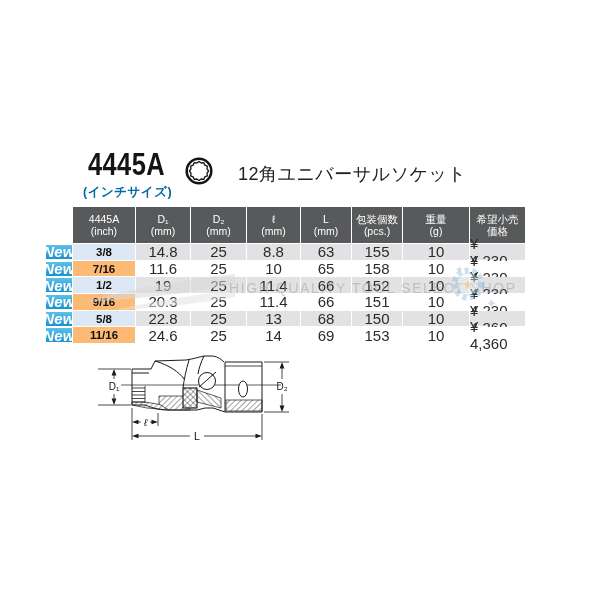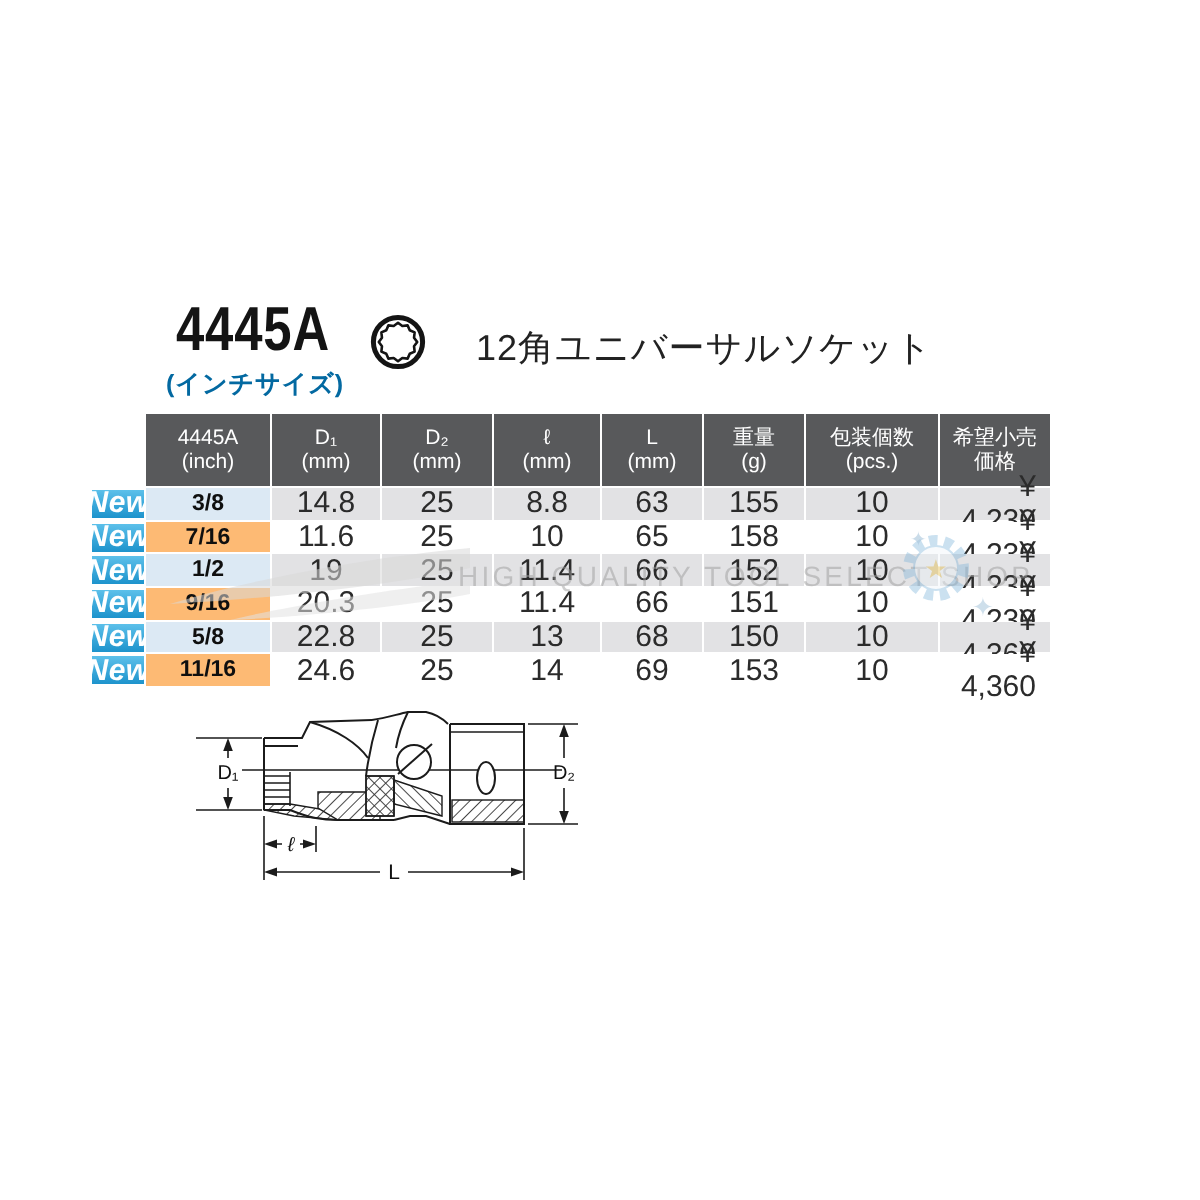--- a/index.html
+++ b/index.html
@@ -1,17 +1,17 @@
 <!DOCTYPE html>
 <html><head>
 <meta charset="utf-8">
 <style>
   html,body{margin:0;padding:0;width:600px;height:600px;background:#fff;
     font-family:"Liberation Sans", sans-serif;}
-  .page{position:relative;width:600px;height:600px;background:#fff;overflow:hidden;text-align:right;}
+  .page{position:relative;width:600px;height:600px;background:#fff;overflow:hidden;}
 
   
   .model{position:absolute;left:88px;top:147px;font-size:31px;font-weight:bold;color:#141414;
     transform:scaleX(.82);transform-origin:left top;letter-spacing:.5px;}
   .size-note{position:absolute;left:83px;top:184px;font-size:12.5px;font-weight:600;color:#0369a1;letter-spacing:.5px;}
   .socket-icon{position:absolute;left:184px;top:156px;}
   .type-label{position:absolute;left:238px;top:162px;font-size:18px;color:#222;letter-spacing:.5px;}
 
   
   .spec-table{position:absolute;left:46px;top:207px;display:grid;z-index:1;
@@ -81,27 +81,27 @@
       <span class="th-l1">ℓ</span>
       <span class="th-l2">(mm)</span>
     </div>
 
     <div class="th">
       <span class="th-l1">L</span>
       <span class="th-l2">(mm)</span>
     </div>
 
     <div class="th">
+      <span class="th-l1">包装個数</span>
+      <span class="th-l2">(pcs.)</span>
+    </div>
+
+    <div class="th">
       <span class="th-l1">重量</span>
       <span class="th-l2">(g)</span>
-    </div>
-
-    <div class="th">
-      <span class="th-l1">包装個数</span>
-      <span class="th-l2">(pcs.)</span>
     </div>
 
     <div class="th">
       <span class="th-l1">希望小売</span>
       <span class="th-l2">価格</span>
     </div>
 
     <div class="badge-cell">
       <span class="new-badge">New</span>
     </div>

